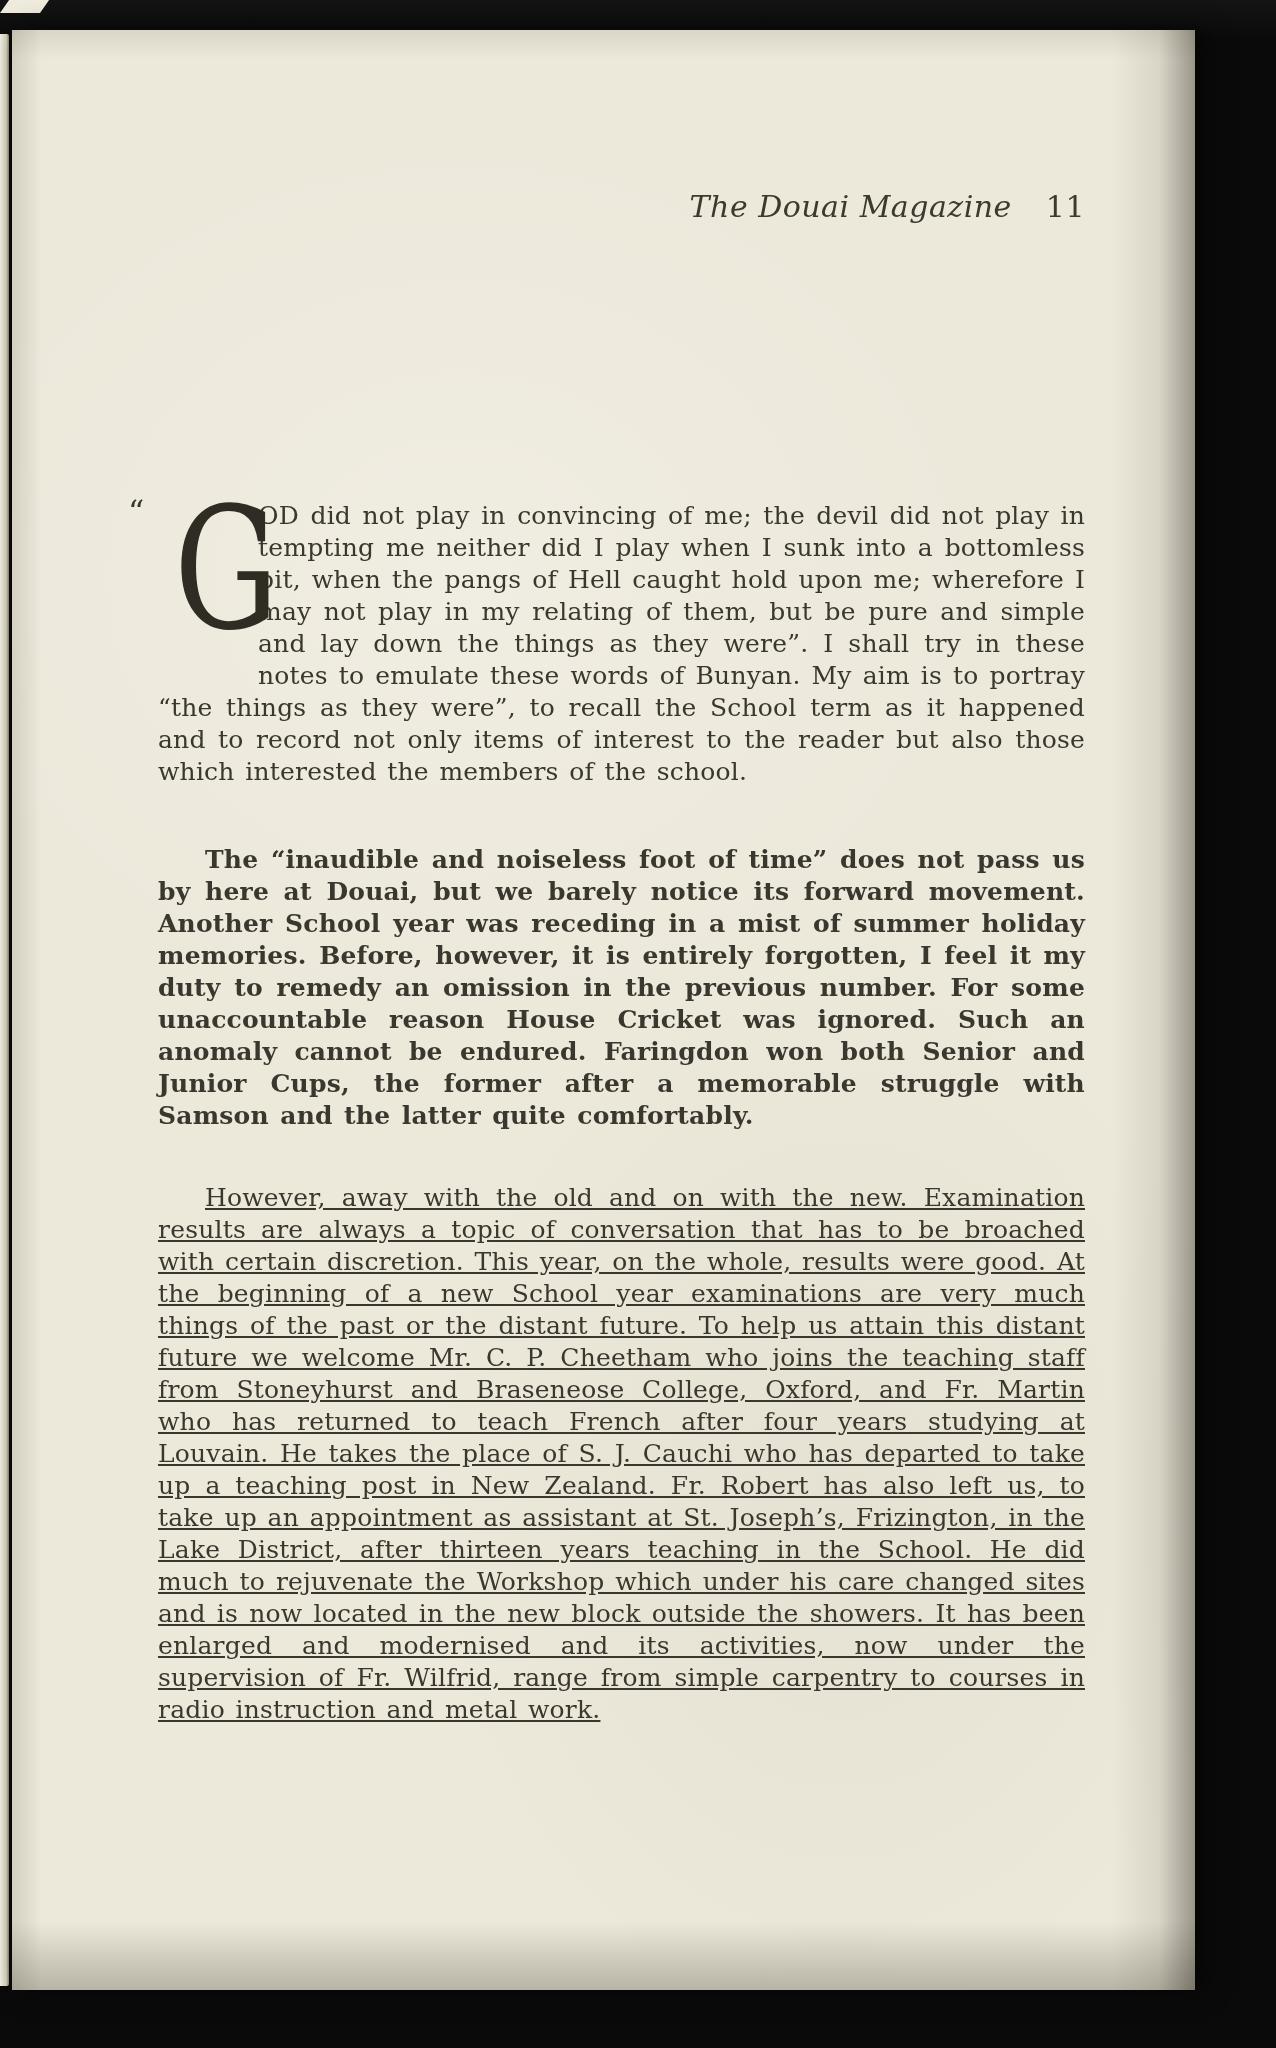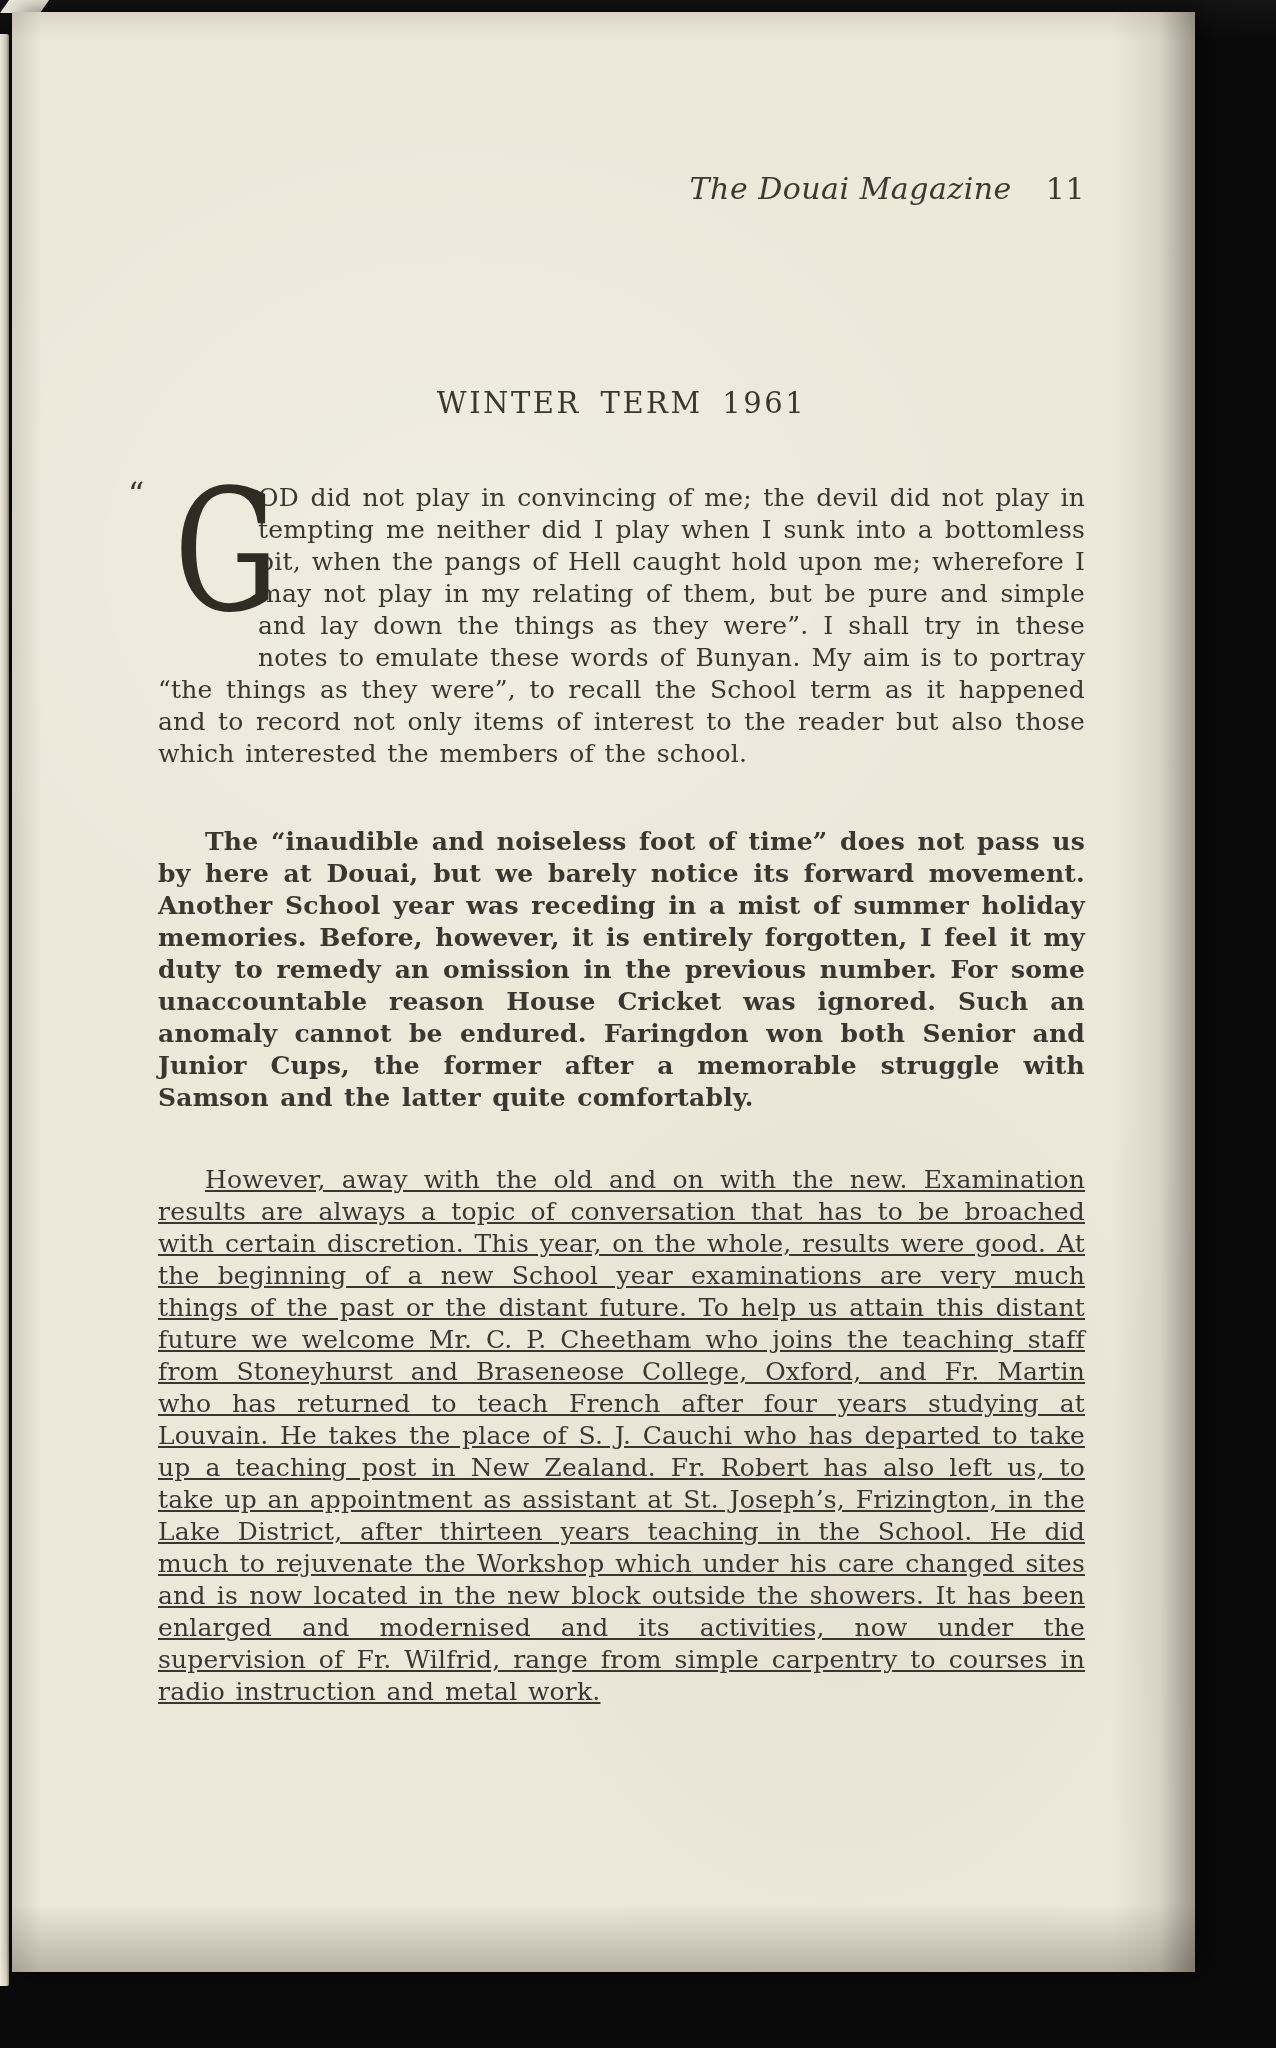--- a/index.html
+++ b/index.html
@@ -36,21 +36,21 @@
     width: 40px;
     height: 13px;
     background: #efebdd;
     transform: skewX(-35deg);
     transform-origin: left bottom;
   }
   
   .page {
     position: absolute;
     left: 12px;
-    top: 12px;
+    top: 30px;
     width: 1183px;
     height: 1960px;
     background-color: #ece8da;
     background-image:
       radial-gradient(ellipse 900px 760px at 38% 28%, rgba(255,255,255,0.22), rgba(255,255,255,0) 62%),
       radial-gradient(ellipse 700px 900px at 70% 75%, rgba(120,105,70,0.05), rgba(120,105,70,0) 60%),
       linear-gradient(to right, rgba(60,50,30,0.14), rgba(60,50,30,0) 2.5%, rgba(60,50,30,0) 93%, rgba(50,40,25,0.10) 97%, rgba(18,14,6,0.38) 100%),
       linear-gradient(to bottom, rgba(60,50,30,0.10), rgba(60,50,30,0) 1.5%, rgba(60,50,30,0) 96.5%, rgba(28,22,10,0.25) 100%);
     box-shadow: 8px 0 24px rgba(0,0,0,0.6);
   }
@@ -159,21 +159,20 @@
   <div class="edge-sliver"></div>
 
   <div class="page">
     <div class="content">
 
       <div class="running-head">
         <span class="mag">The Douai Magazine</span><span class="folio">11</span>
       </div>
 
 
-      <div class="article-subtitle">WINTER TERM 1961</div>
 
       <div class="body-text">
 
         <p class="para-1">
           <span class="open-quote">“</span><span class="dropcap">
               <span class="glyph">G</span>
             </span><span>OD did not play in convincing of me; the devil did not play in tempting me neither did I play when I sunk into a bottomless pit, when the pangs of Hell caught hold upon me; wherefore I may not play in my relating of them, but be pure and simple and lay down the things as they were”. I shall try in these notes to emulate these words of Bunyan. My aim is to portray “the things as they were”, to recall the School term as it happened and to record not only items of interest to the reader but also those which interested the members of the school.</span>
         </p>
 
         <p class="para-indent para-2">The “inaudible and noiseless foot of time” does not pass us by here at Douai, but we barely notice its forward movement. Another School year was receding in a mist of summer holiday memories. Before, however, it is entirely forgotten, I feel it my duty to remedy an omission in the previous number. For some unaccountable reason House Cricket was ignored. Such an anomaly cannot be endured. Faringdon won both Senior and Junior Cups, the former after a memorable struggle with Samson and the latter quite comfortably.</p>

